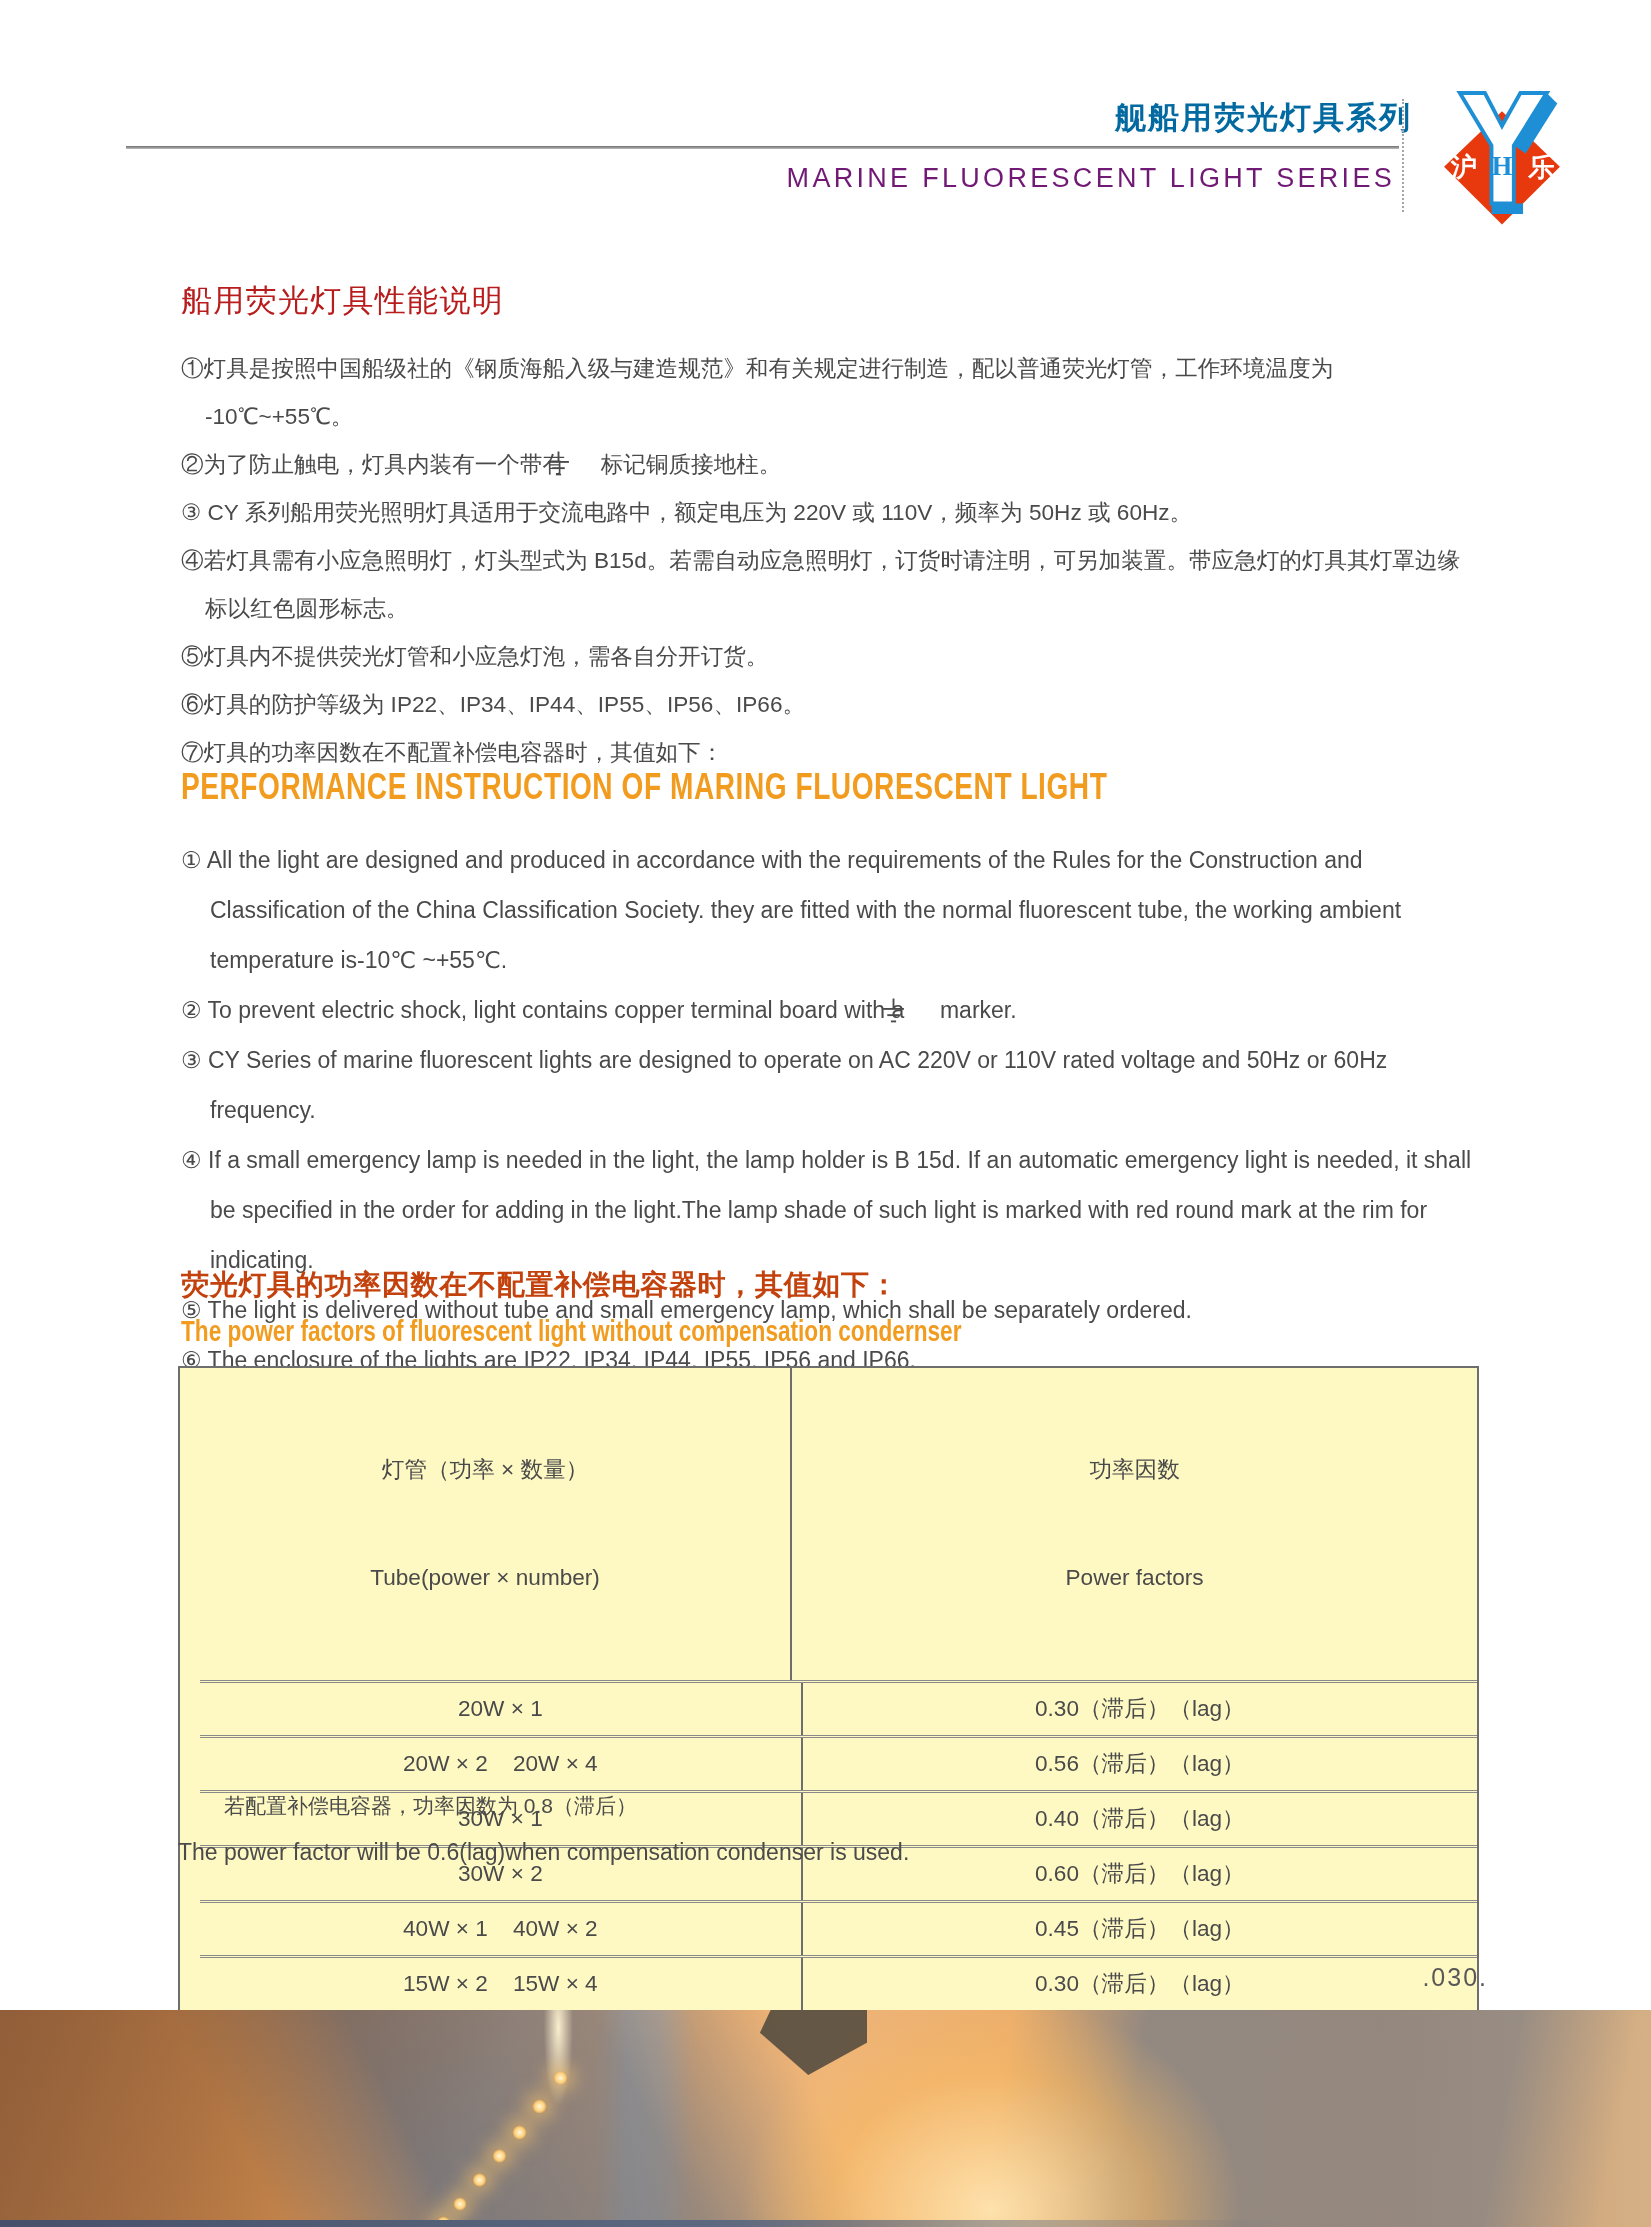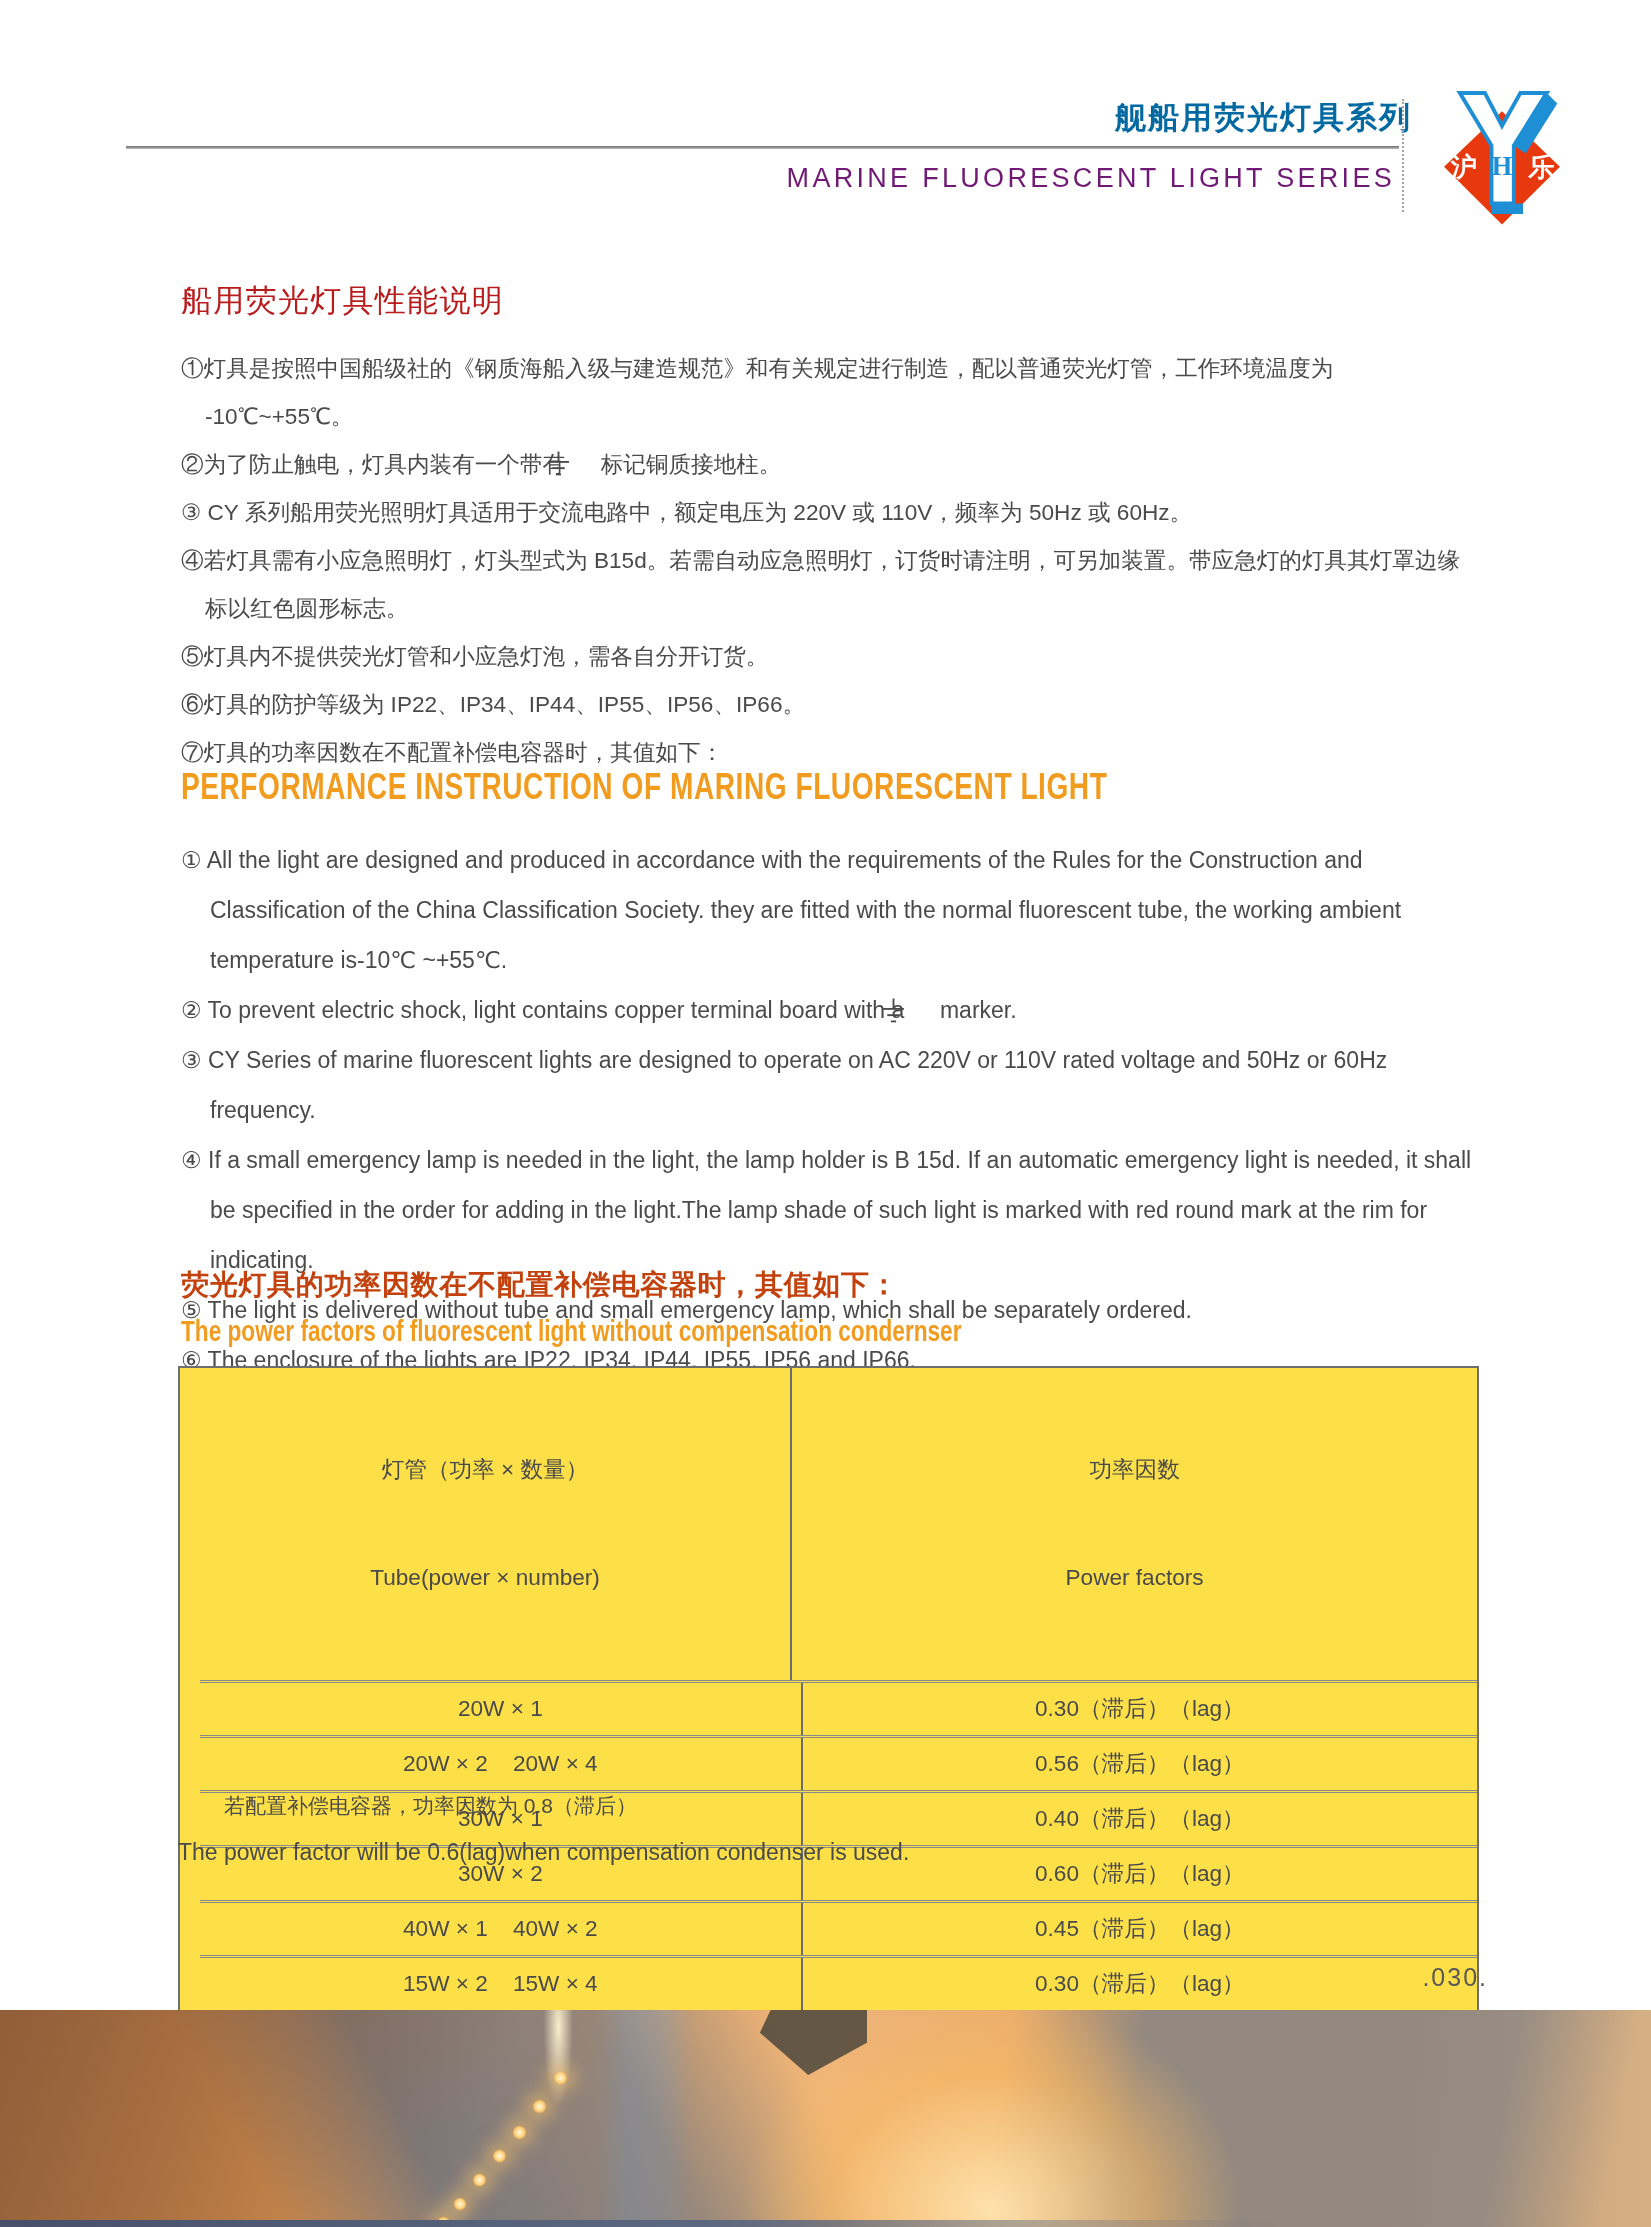--- a/index.html
+++ b/index.html
@@ -40,21 +40,21 @@
   .ground-icon { display:inline-block; width:25px; height:28px; vertical-align:-6.7px; margin:0 5.3px; }
   .ground-icon svg { width:100%; height:100%; }
   
   .pf-heading { position:absolute; top:1266px; left:181px; }
   .pf-cn { font-size:28px; font-weight:700; color:#c2410c; margin:0 0 10.7px 0; letter-spacing:0.7px; }
   .pf-en {
     font-size:29px; font-weight:700; color:#f29c1f; margin:0;
     transform:scaleX(0.78); transform-origin:left center; white-space:nowrap;
   }
   
-  .pf-table { position:absolute; top:1366px; left:178px; width:1297px; border:2px solid #6e6e6e; background:#fde047; }
+  .pf-table { position:absolute; top:1366px; left:178px; width:1297px; border:2px solid #6e6e6e; background:#fef9c3; }
   .t-row { display:grid; grid-template-columns:47.2% 52.8%; }
   .t-row + .t-row { border-top:3.3px double #8a8a8a;margin-left:20px; }
   .cell { text-align:center; font-size:22.6px; color:#4a4a4a; white-space:pre-wrap; }
   .t-header .cell { padding:12px 0; line-height:36px; }
   .t-data .cell { padding:14px 0; line-height:24px; }
   .cell-left { border-right:2px solid #6e6e6e; }
   
   .after-table { position:absolute; top:1792px; left:178px; }
   .note-cn { font-size:21px; margin:0 0 18.6px 0;padding-left:46px; }
   .note-en { font-size:23px; margin:0; }

